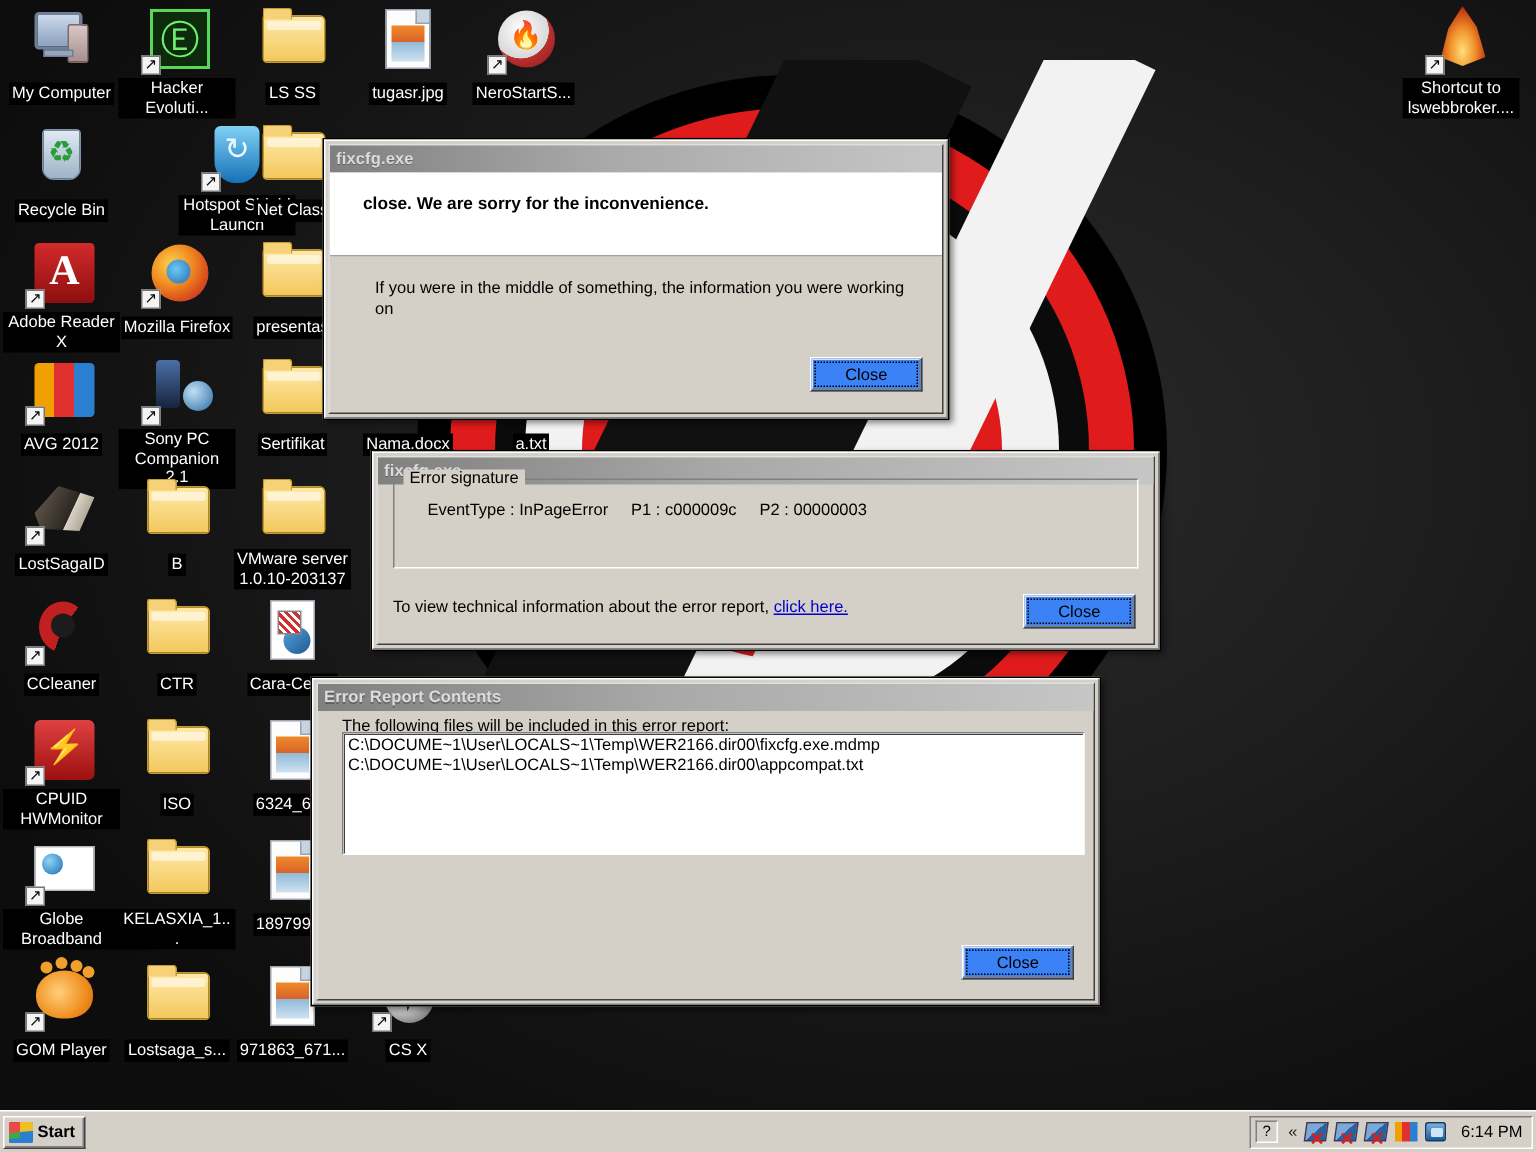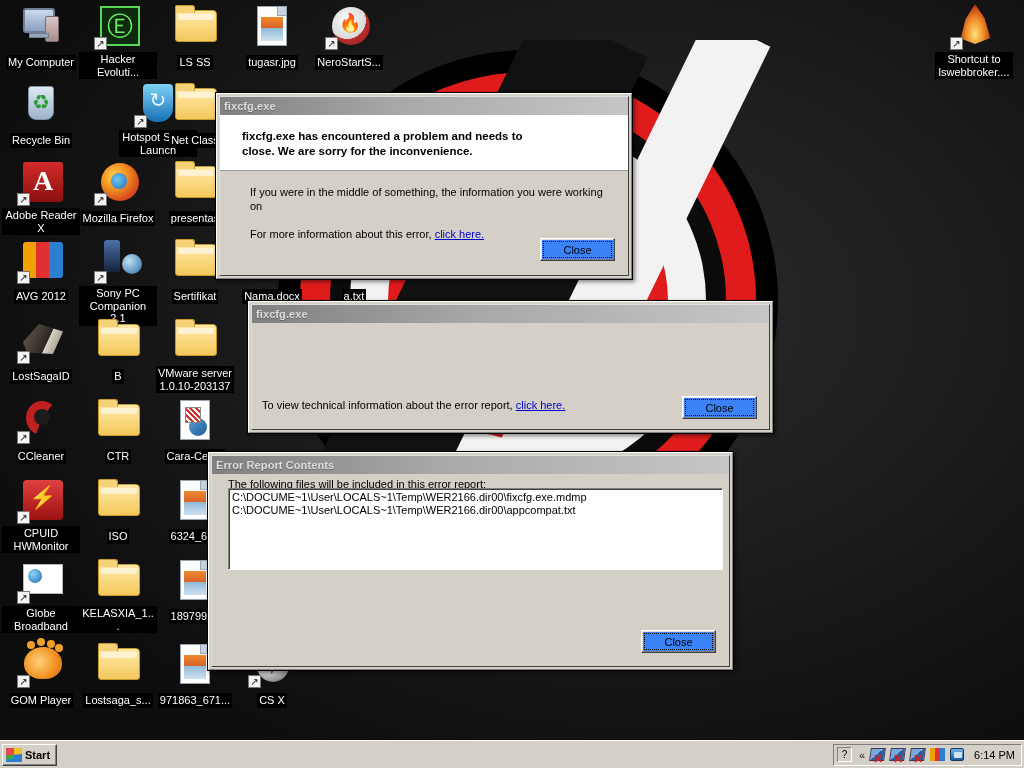--- a/index.html
+++ b/index.html
@@ -620,40 +620,39 @@
         </div><span class="label">CS X</span></div>
     </div>
 
   <div class="dlg" id="dlg-crash">
     <div class="dlg-frame">
       <div class="dlg-inner">
         <div class="titlebar">
           <span>fixcfg.exe</span>
         </div>
         <div class="white-area">
-          <div>fixcfg.exe has encountered a problem and needs to</div>
           <div>close.  We are sorry for the inconvenience.</div>
         </div>
         <div class="body">
           <div>If you were in the middle of something, the information you were working on</div>
-          <div class="p2">
-            <span>For more information about this error,</span>
-            <a class="link">click here.</a>
-          </div>
         </div>
         <button class="btn default" style="position:absolute; right:13px; bottom:14px; width:75px; height:23px;">Close</button>
       </div>
     </div>
   </div>
 
   <div class="dlg" id="dlg-sig">
     <div class="dlg-frame">
       <div class="dlg-inner">
         <div class="titlebar">
           <span>fixcfg.exe</span>
+        </div>
+        <div class="groupbox">
+          <span class="groupbox-title">Error signature</span>
+          <span class="sig-line">EventType : InPageError     P1 : c000009c     P2 : 00000003</span>
         </div>
         <div style="position:absolute; left:10px; bottom:18px; font-size:11px;">
           <span>To view technical information about the error report,</span>
           <a class="link">click here.</a>
         </div>
         <button class="btn default" style="position:absolute; right:12px; bottom:10px; width:75px; height:23px;">Close</button>
       </div>
     </div>
   </div>
 

